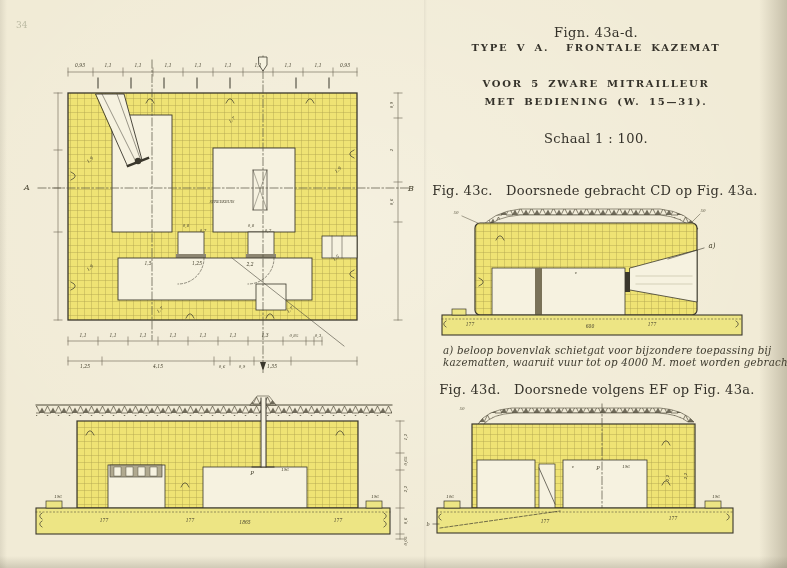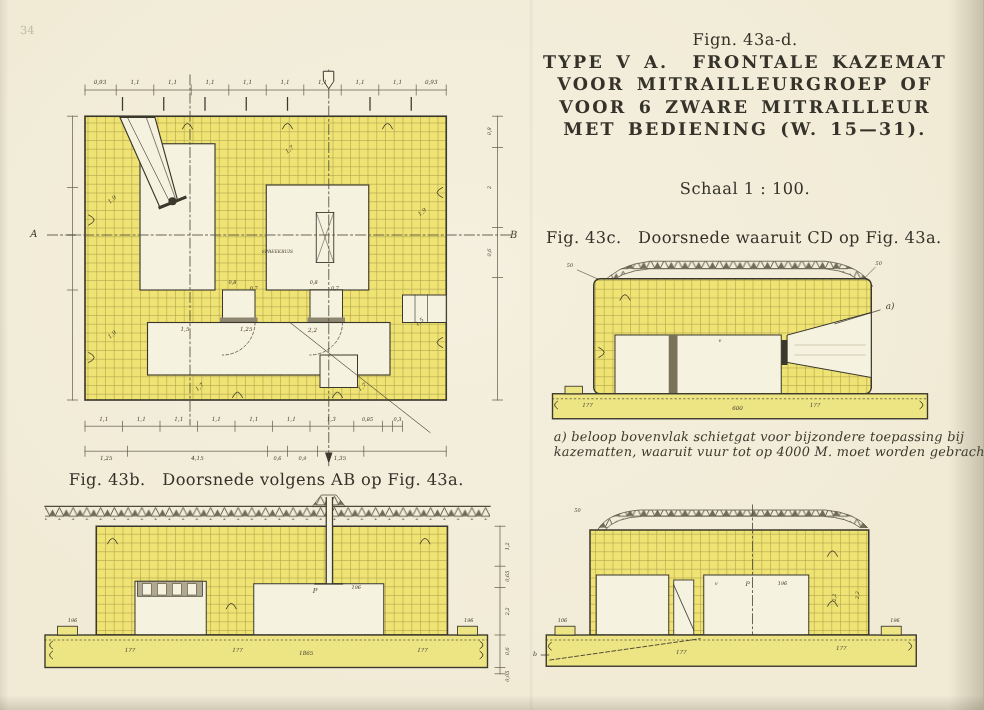--- a/index.html
+++ b/index.html
@@ -6,21 +6,21 @@
   .page{position:relative;width:787px;height:568px;background:var(--paper,#f1ebd6);overflow:hidden;
         font-family:"DejaVu Serif",serif;color:var(--ink,#35322a);}
   .page-tex{position:absolute;inset:0;background:
       radial-gradient(ellipse at 45% 40%, rgba(255,255,250,0.25), rgba(0,0,0,0) 70%);pointer-events:none;}
   .art{position:absolute;left:0;top:0;}
   #labels-layer{position:absolute;inset:0;pointer-events:none;}
   .dlabel{position:absolute;color:#45412e;font-style:italic;font-size:10px;line-height:1;
           white-space:nowrap;transform-origin:center;}
   .cap{position:absolute;transform:translateX(-50%);white-space:pre;font-size:13px;letter-spacing:.3px;}
   .title-line{position:absolute;transform:translateX(-50%);white-space:pre;font-weight:bold;
-          font-size:14px;letter-spacing:1.8px;word-spacing:3px;}
+          font-size:10px;letter-spacing:1.8px;word-spacing:3px;}
   .title-small{position:absolute;transform:translateX(-50%);white-space:pre;font-size:13px;letter-spacing:.4px;text-align:center;}
   .note{position:absolute;font-style:italic;font-size:10.3px;line-height:12.5px;color:#3d3a2e;
         letter-spacing:.2px;white-space:pre;}
   .ghost{position:absolute;font-size:9px;color:rgba(100,105,80,0.38);}
   .fold{position:absolute;top:0;bottom:0;width:3px;background:linear-gradient(to right,rgba(0,0,0,0.05),rgba(0,0,0,0));}
   .gutter-right{position:absolute;right:0;top:0;bottom:0;width:28px;
         background:linear-gradient(to right,rgba(0,0,0,0),rgba(88,78,55,0.28));}
   .shadow-bottom{position:absolute;left:0;right:0;bottom:0;height:12px;
         background:linear-gradient(to bottom,rgba(0,0,0,0),rgba(60,55,40,0.18));}
   .edge-left{position:absolute;left:0;top:0;bottom:0;width:7px;
@@ -218,29 +218,28 @@
       <div class="dlabel" style="left: 428px; top: 524px; transform: translate(-50%, -50%) rotate(0deg) scale(0.5);">b</div>
       <div class="dlabel" style="left: 545px; top: 522px; transform: translate(-50%, -50%) rotate(0deg) scale(0.45);">177</div>
       <div class="dlabel" style="left: 673px; top: 519px; transform: translate(-50%, -50%) rotate(0deg) scale(0.45);">177</div>
     </div>
 
   <div class="ghost" style="left:16px;top:20px;">34</div>
 
 
   <div class="title-small" style="left:596px;top:25px;">Fign. 43a-d.</div>
   <div class="title-line" style="left:596px;top:42px;">TYPE V A.  FRONTALE KAZEMAT</div>
-  <div class="title-line" style="left:596px;top:60px;">VOOR MITRAILLEURGROEP OF</div>
-  <div class="title-line" style="left:596px;top:78px;">VOOR 6 ZWARE MITRAILLEUR</div>
+  <div class="title-line" style="left:596px;top:78px;">VOOR 5 ZWARE MITRAILLEUR</div>
   <div class="title-line" style="left:596px;top:96px;">MET BEDIENING (W. 15—31).</div>
-  <div class="title-small" style="left:596px;top:144px;">Schaal 1 : 100.</div>
-
-  <div class="cap" style="left:595px;top:183px;">Fig. 43c.   Doorsnede waaruit CD op Fig. 43a.</div>
+  <div class="title-small" style="left:596px;top:131px;">Schaal 1 : 100.</div>
+
+  <div class="cap" style="left:595px;top:183px;">Fig. 43c.   Doorsnede gebracht CD op Fig. 43a.</div>
 
   <div class="note" style="left:443px;top:344px;">a) beloop bovenvlak schietgat voor bijzondere toepassing bij</div>
   <div class="note" style="left:443px;top:356px;">kazematten, waaruit vuur tot op 4000 M. moet worden gebracht.</div>
 
-  <div class="cap" style="left:213px;top:377px;">Fig. 43b.   Doorsnede volgens AB op Fig. 43a.</div>
+  <div class="cap" style="left:597px;top:382px;">Fig. 43d.   Doorsnede volgens EF op Fig. 43a.</div>
 
   <div class="fold" style="left:424px;"></div>
   <div class="edge-left"></div>
   <div class="gutter-right"></div>
   <div class="shadow-bottom"></div>
 </div>
 
 </body></html>

